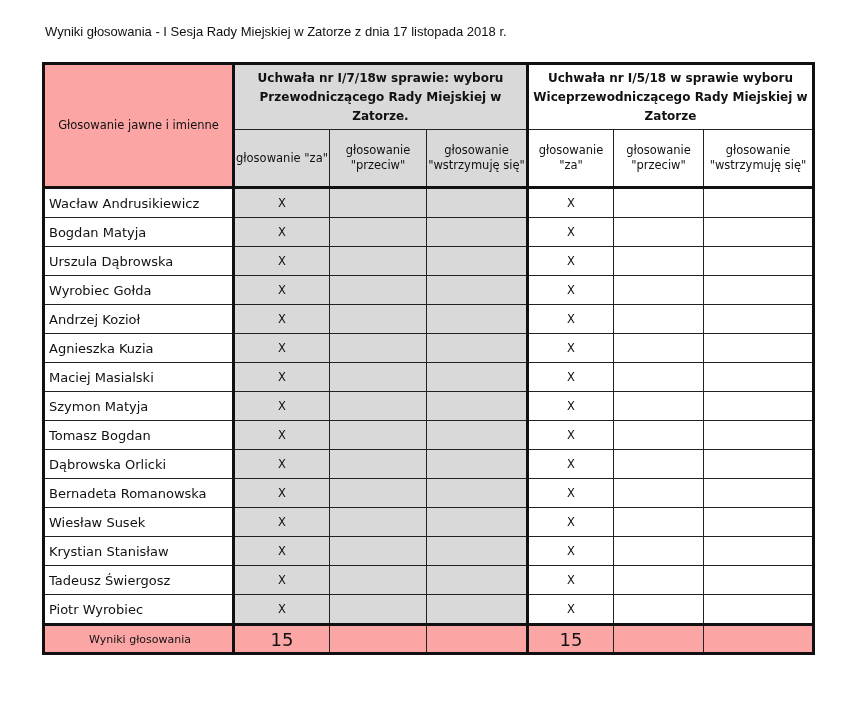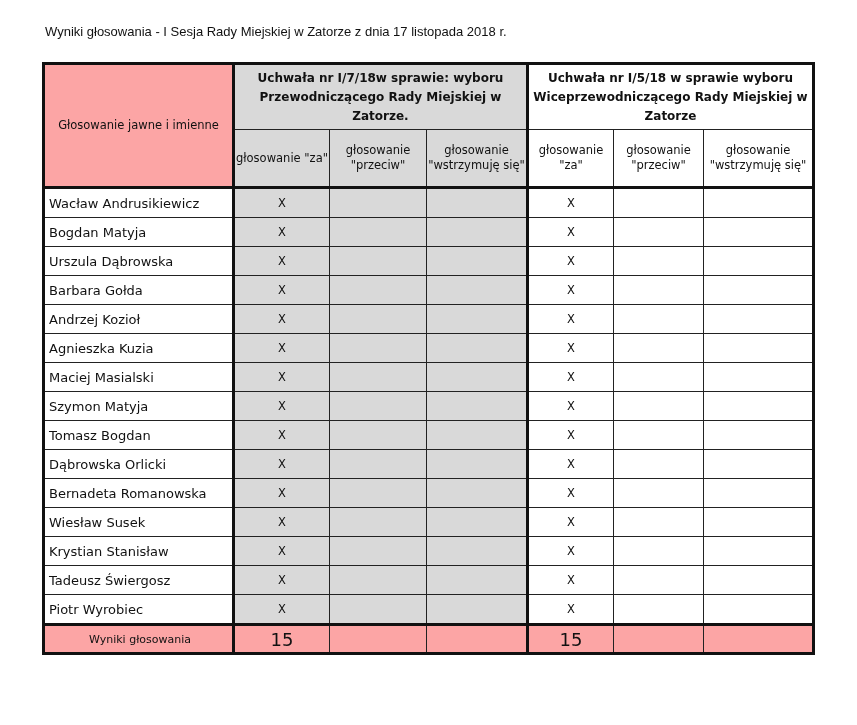--- a/index.html
+++ b/index.html
@@ -69,21 +69,21 @@
       <tr class="body">
         <td class="name thick-r">Urszula Dąbrowska</td>
         <td class="g1">X</td>
         <td class="g1"></td>
         <td class="g1 thick-r"></td>
         <td>X</td>
         <td></td>
         <td></td>
       </tr>
       <tr class="body">
-        <td class="name thick-r">Barbara Gołda</td>
+        <td class="name thick-r">Wyrobiec Gołda</td>
         <td class="g1">X</td>
         <td class="g1"></td>
         <td class="g1 thick-r"></td>
         <td>X</td>
         <td></td>
         <td></td>
       </tr>
       <tr class="body">
         <td class="name thick-r">Andrzej Kozioł</td>
         <td class="g1">X</td>

